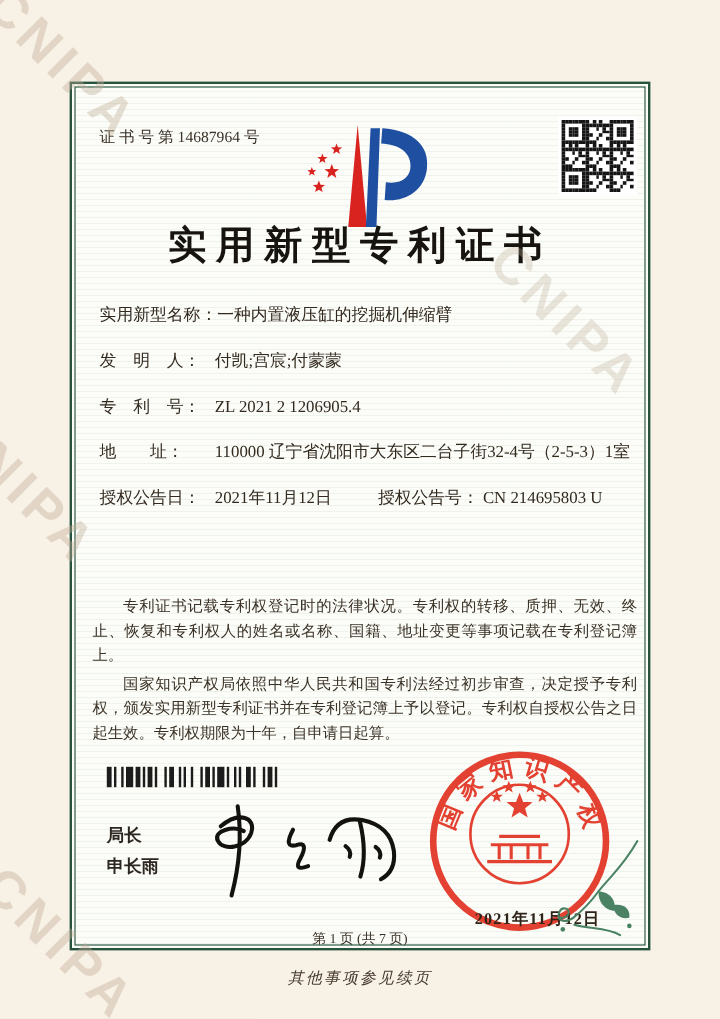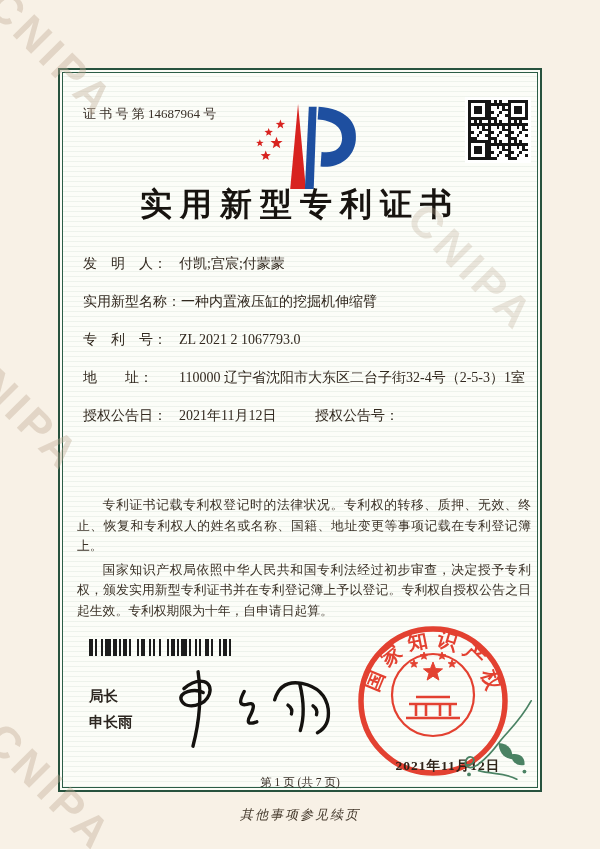--- a/index.html
+++ b/index.html
@@ -332,42 +332,43 @@
           <i style="grid-row:21;grid-column:10"></i>
           <i style="grid-row:21;grid-column:15"></i>
           <i style="grid-row:21;grid-column:16"></i>
           <i style="grid-row:21;grid-column:17"></i>
         </div>
 
       <div class="title">实用新型专利证书</div>
 
       <div class="fields">
         <div class="frow">
+          <span class="flabel">实用新型名称：</span>
+          <span class="fvalue">一种内置液压缸的挖掘机伸缩臂</span>
+        </div>
+        <div class="frow">
           <span class="flabel">发　明　人：</span>
           <span class="fvalue">付凯;宫宸;付蒙蒙</span>
         </div>
         <div class="frow">
-          <span class="flabel">实用新型名称：</span>
-          <span class="fvalue">一种内置液压缸的挖掘机伸缩臂</span>
-        </div>
-        <div class="frow">
           <span class="flabel">专　利　号：</span>
-          <span class="fvalue">ZL 2021 2 1067793.0</span>
+          <span class="fvalue">ZL 2021 2 1206905.4</span>
         </div>
         <div class="frow">
           <span class="flabel">地　　址：</span>
           <span class="fvalue">110000 辽宁省沈阳市大东区二台子街32-4号（2-5-3）1室</span>
         </div>
         <div class="grant">
           <span class="g1">
             <span class="flabel">授权公告日：</span>
             <span>2021年11月12日</span>
           </span>
           <span class="g2">
             <span>授权公告号：</span>&nbsp;
+            <span>CN 214695803 U</span>
           </span>
         </div>
       </div>
 
       <div class="paras">
         <p>专利证书记载专利权登记时的法律状况。专利权的转移、质押、无效、终止、恢复和专利权人的姓名或名称、国籍、地址变更等事项记载在专利登记簿上。</p>
         <p>国家知识产权局依照中华人民共和国专利法经过初步审查，决定授予专利权，颁发实用新型专利证书并在专利登记簿上予以登记。专利权自授权公告之日起生效。专利权期限为十年，自申请日起算。</p>
       </div>
 
       <div class="barcode">

